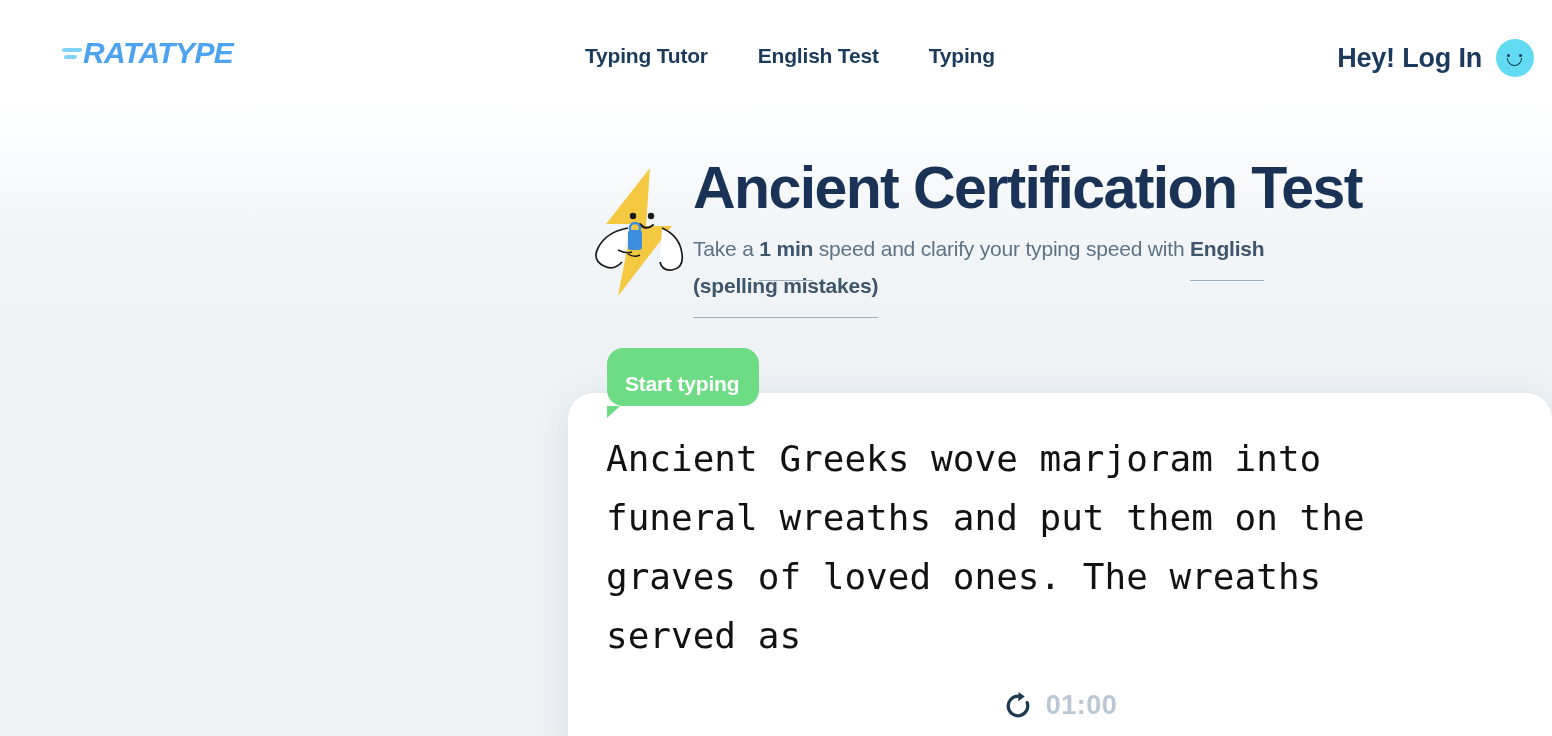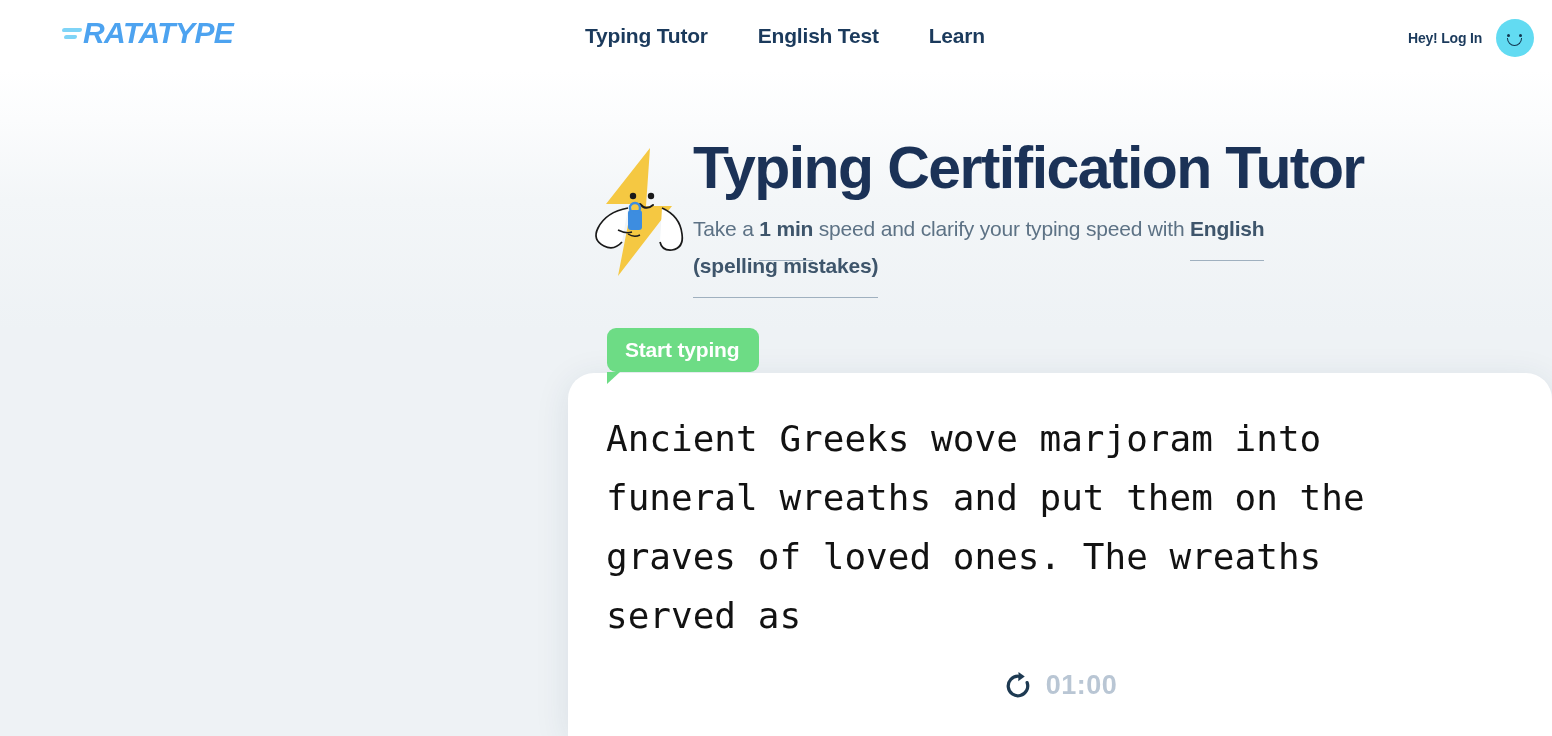--- a/index.html
+++ b/index.html
@@ -21,20 +21,21 @@
     position: absolute;
     inset: 0;
     background: linear-gradient(180deg,
                 #ffffff 0px,
                 #ffffff 70px,
                 #fbfcfd 120px,
                 #f3f6f8 200px,
                 #eef2f5 330px,
                 #eef2f5 100%);
     overflow: hidden;
+    margin-top: 20px;
   }
 
   
   .header {
     position: absolute;
     top: 0; left: 0;
     width: 1552px;
     height: 76px;
     display: flex;
     align-items: center;
@@ -96,21 +97,21 @@
   .account {
     position: absolute;
     right: 18px;
     top: 19px;
     display: flex;
     align-items: center;
     gap: 14px;
     cursor: pointer;
   }
   .account-label {
-    font-size: 14px;
+    font-size: 27px;
     font-weight: bold;
     color: #1b3a5c;
     letter-spacing: -0.2px;
   }
   .avatar {
     width: 38px;
     height: 38px;
     border-radius: 50%;
     background: #62dbf2;
     position: relative;
@@ -187,22 +188,22 @@
   
   .tip {
     position: absolute;
     left: 607px;
     top: 328px;
     background: #6ddc85;
     color: #ffffff;
     font-size: 21px;
     font-weight: bold;
     letter-spacing: -0.2px;
-    padding: 10px 20px 11px 18px;
-    border-radius: 9px;
+    padding: 24px 20px 11px 18px;
+    border-radius: 16px;
     z-index: 10;
     line-height: 1.1;
   }
   .tip::after {
     content: "";
     position: absolute;
     left: 0;
     bottom: -12px;
     border-left: 13px solid #6ddc85;
     border-bottom: 12px solid transparent;
@@ -269,21 +270,21 @@
       <span class="logo-mark">
         <i></i>
           <i></i>
       </span>
       <span class="logo-text">RATATYPE</span>
     </div>
 
     <nav class="nav">
       <a href="#">Typing Tutor</a>
       <a href="#">English Test</a>
-      <a href="#">Learn</a>
+      <a href="#">Typing</a>
     </nav>
 
     <div class="account">
       <span class="account-label">Hey! Log In</span>
       <span class="avatar">
         <span class="eye l"></span>
         <span class="eye r"></span>
         <span class="smile"></span>
       </span>
     </div>
@@ -298,21 +299,21 @@
       <path d="M52 62 q6 7 13 1" stroke="#1a1a1a" stroke-width="2" fill="none" stroke-linecap="round"></path>
       <path d="M40 66 q-22 4 -30 20 q-6 12 6 18 q10 5 18 -4" stroke="#1a1a1a" stroke-width="1.7" fill="#ffffff"></path>
       <path d="M74 66 q18 8 20 26 q2 14 -10 16 q-10 1 -12 -8" stroke="#1a1a1a" stroke-width="1.7" fill="#ffffff"></path>
       <rect x="40" y="68" width="14" height="20" rx="3" fill="#3d8de0"></rect>
       <circle cx="47" cy="66" r="5" fill="none" stroke="#3d8de0" stroke-width="2.4"></circle>
       <path d="M30 88 q8 4 14 2" stroke="#1a1a1a" stroke-width="1.5" fill="none"></path>
       <path d="M40 92 q6 4 12 1" stroke="#1a1a1a" stroke-width="1.5" fill="none"></path>
     </svg>
 
     <div class="hero-text">
-      <h1 class="hero-title">Typing Certification Tutor</h1>
+      <h1 class="hero-title">Ancient Certification Test</h1>
       <p class="hero-sub">
         <span>Take a </span><span class="opt">1 min</span><span> speed and clarify your typing speed with </span><span class="opt">English (spelling mistakes)</span>
       </p>
     </div>
   </div>
 
   <div class="tip">Start typing</div>
 
   <div class="card">
 

